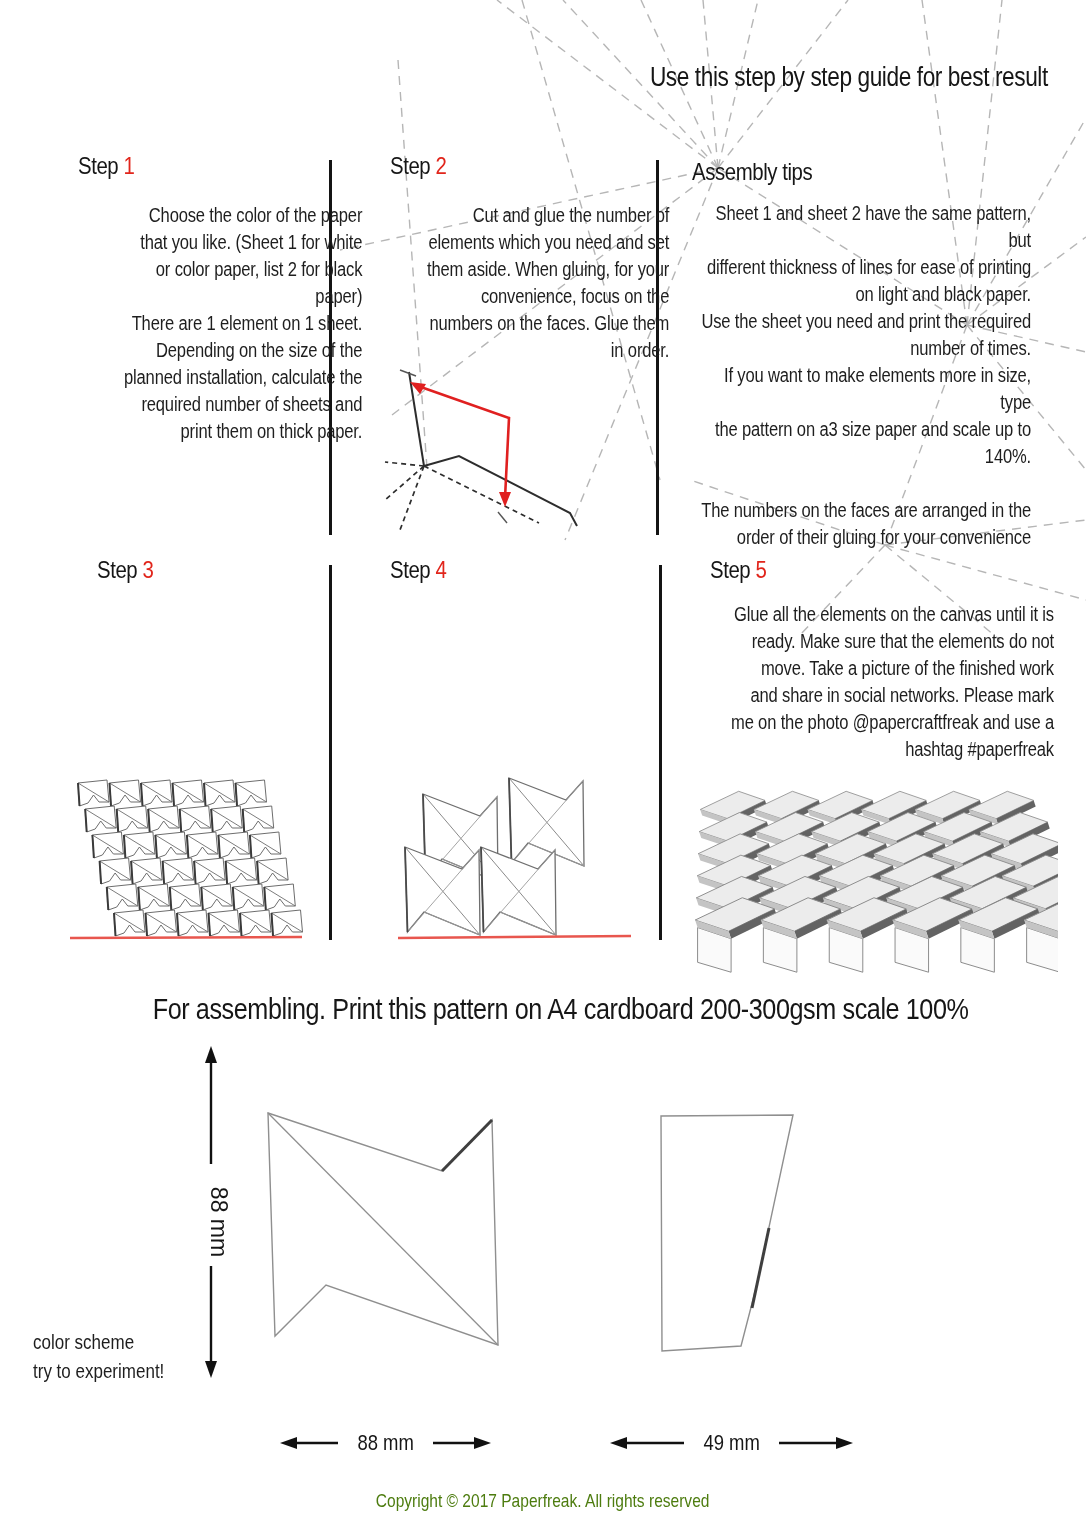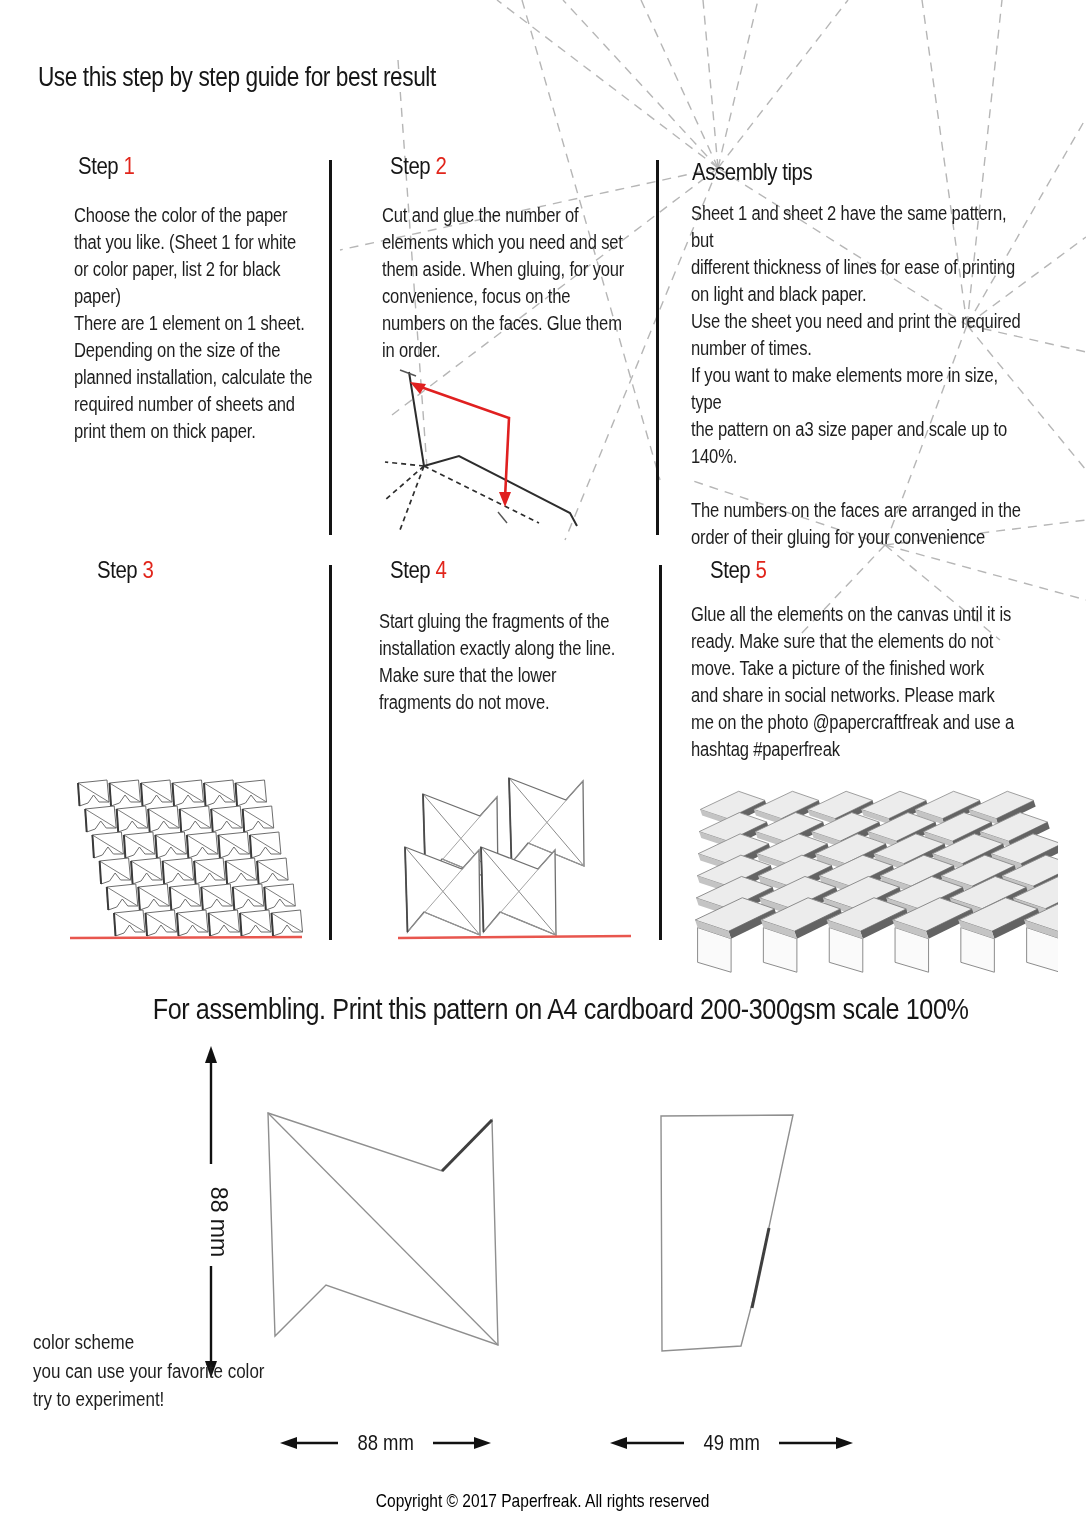--- a/index.html
+++ b/index.html
@@ -2,29 +2,29 @@
 <html><head>
 <meta charset="utf-8">
 <style>
   html,body{margin:0;padding:0;background:#fff;}
   .page{position:relative;width:1086px;height:1536px;background:#ffffff;overflow:hidden;
         font-family:"Liberation Sans",sans-serif;color:#1c1c1c;}
   .abs{position:absolute;}
   .cx{display:inline-block;transform:scaleX(0.85);transform-origin:0 0;white-space:pre-line;}
   .cxc{display:inline-block;transform:scaleX(0.84);white-space:pre-line;}
   .h{position:absolute;font-size:24px;letter-spacing:-0.5px;color:#161616;}
-  .body{position:absolute;font-size:19.5px;line-height:27px;letter-spacing:-0.2px;color:#1e1e1e;}
+  .body{position:absolute;font-size:19.5px;line-height:27px;letter-spacing:-0.2px;color:#1e1e1e;text-align:right;}
   .red{color:#e1251b;}
   .vline{position:absolute;width:3px;background:#141414;}
-  .title{position:absolute;left:0;width:100%;text-align:left;font-size:27px;color:#161616;letter-spacing:-0.5px;}
+  .title{position:absolute;left:0;width:100%;text-align:right;font-size:27px;color:#161616;letter-spacing:-0.5px;}
   .sectitle{position:absolute;left:0;width:100%;text-align:center;font-size:30px;color:#161616;letter-spacing:-0.5px;padding-left:18px;}
   .dimrow{position:absolute;display:flex;align-items:center;gap:12px;}
   .dimlabel{font-size:22px;color:#161616;}
   .colorscheme{position:absolute;font-size:20px;line-height:28.5px;color:#1e1e1e;}
-  .copyright{position:absolute;left:0;width:100%;text-align:center;font-size:18.5px;color:#000000;}
+  .copyright{position:absolute;left:0;width:100%;text-align:center;font-size:18.5px;color:#4d7c0f;}
   svg text{font-family:"Liberation Sans",sans-serif;}
 </style>
 </head>
 <body>
 
 <div class="page">
 
   <svg class="abs" style="left:0;top:0" width="1086" height="1536" viewBox="0 0 1086 1536">
     <g stroke="#b6b6b6" stroke-width="1.4" stroke-dasharray="9 7" fill="none">
       <line x1="718" y1="168" x2="497" y2="0"></line>
@@ -176,26 +176,20 @@
         <use href="#mod3" xlink:href="#mod3" transform="translate(146.5,134)"></use>
         <use href="#mod3" xlink:href="#mod3" transform="translate(178.0,134)"></use>
         <use href="#mod3" xlink:href="#mod3" transform="translate(209.5,134)"></use>
       </g>
     <line x1="8" y1="162" x2="240" y2="161" stroke="#e8564e" stroke-width="2.4"></line>
   </svg>
 
   <div class="h" style="left:390px;top:556px">
     <span class="cx"><span>Step</span> <span class="red">4</span></span>
   </div>
-  <div class="body" style="left:379px;top:608px;width:340px">
-    <span class="cx">Start gluing the fragments of the
-installation exactly along the line.
-Make sure that the lower
-fragments do not move.</span>
-  </div>
 
   <svg class="abs" style="left:393px;top:770px" width="250" height="178" viewBox="0 0 250 178">
     <defs>
       <g id="mod4">
         <path d="M0,0 L57,22 L74,3 L75,88 L19,65 L2.5,85 Z" fill="#ffffff" stroke="#6f6f6f" stroke-width="1.3"></path>
         <line x1="0" y1="0" x2="75" y2="88" stroke="#8a8a8a" stroke-width="1"></line>
         <line x1="2.5" y1="85" x2="74" y2="3" stroke="#9a9a9a" stroke-width="0.9"></line>
         <line x1="19" y1="65" x2="75" y2="88" stroke="#9a9a9a" stroke-width="0.9"></line>
         <line x1="0" y1="0" x2="2.5" y2="85" stroke="#4a4a4a" stroke-width="1.8"></line>
       </g>
@@ -291,21 +285,20 @@
     <line x1="187" y1="73" x2="237" y2="22" stroke="#3f3f3f" stroke-width="3"></line>
   </svg>
 
   <svg class="abs" style="left:648px;top:1098px" width="165" height="270" viewBox="0 0 165 270">
     <path d="M13,18 L145,17 L108,190 L93,248 L14,253 Z" fill="#ffffff" stroke="#8f8f8f" stroke-width="1.4"></path>
     <line x1="121" y1="130" x2="104" y2="210" stroke="#3f3f3f" stroke-width="3"></line>
   </svg>
 
   <div class="colorscheme" style="left:33px;top:1328px;width:320px">
     <div><span class="cx">color  scheme</span></div>
-    <div><span class="cx">you can use your favorite color</span></div>
     <div><span class="cx">try to experiment!</span></div>
   </div>
 
   <div class="dimrow" style="left:278px;top:1430px">
     <svg width="62" height="16" viewBox="0 0 62 16">
       <line x1="60" y1="8" x2="12" y2="8" stroke="#111" stroke-width="2.4"></line>
       <polygon points="2,8 19,2 19,14" fill="#111"></polygon>
     </svg>
     <span class="dimlabel"><span class="cxc">88 mm</span></span>
     <svg width="62" height="16" viewBox="0 0 62 16">

